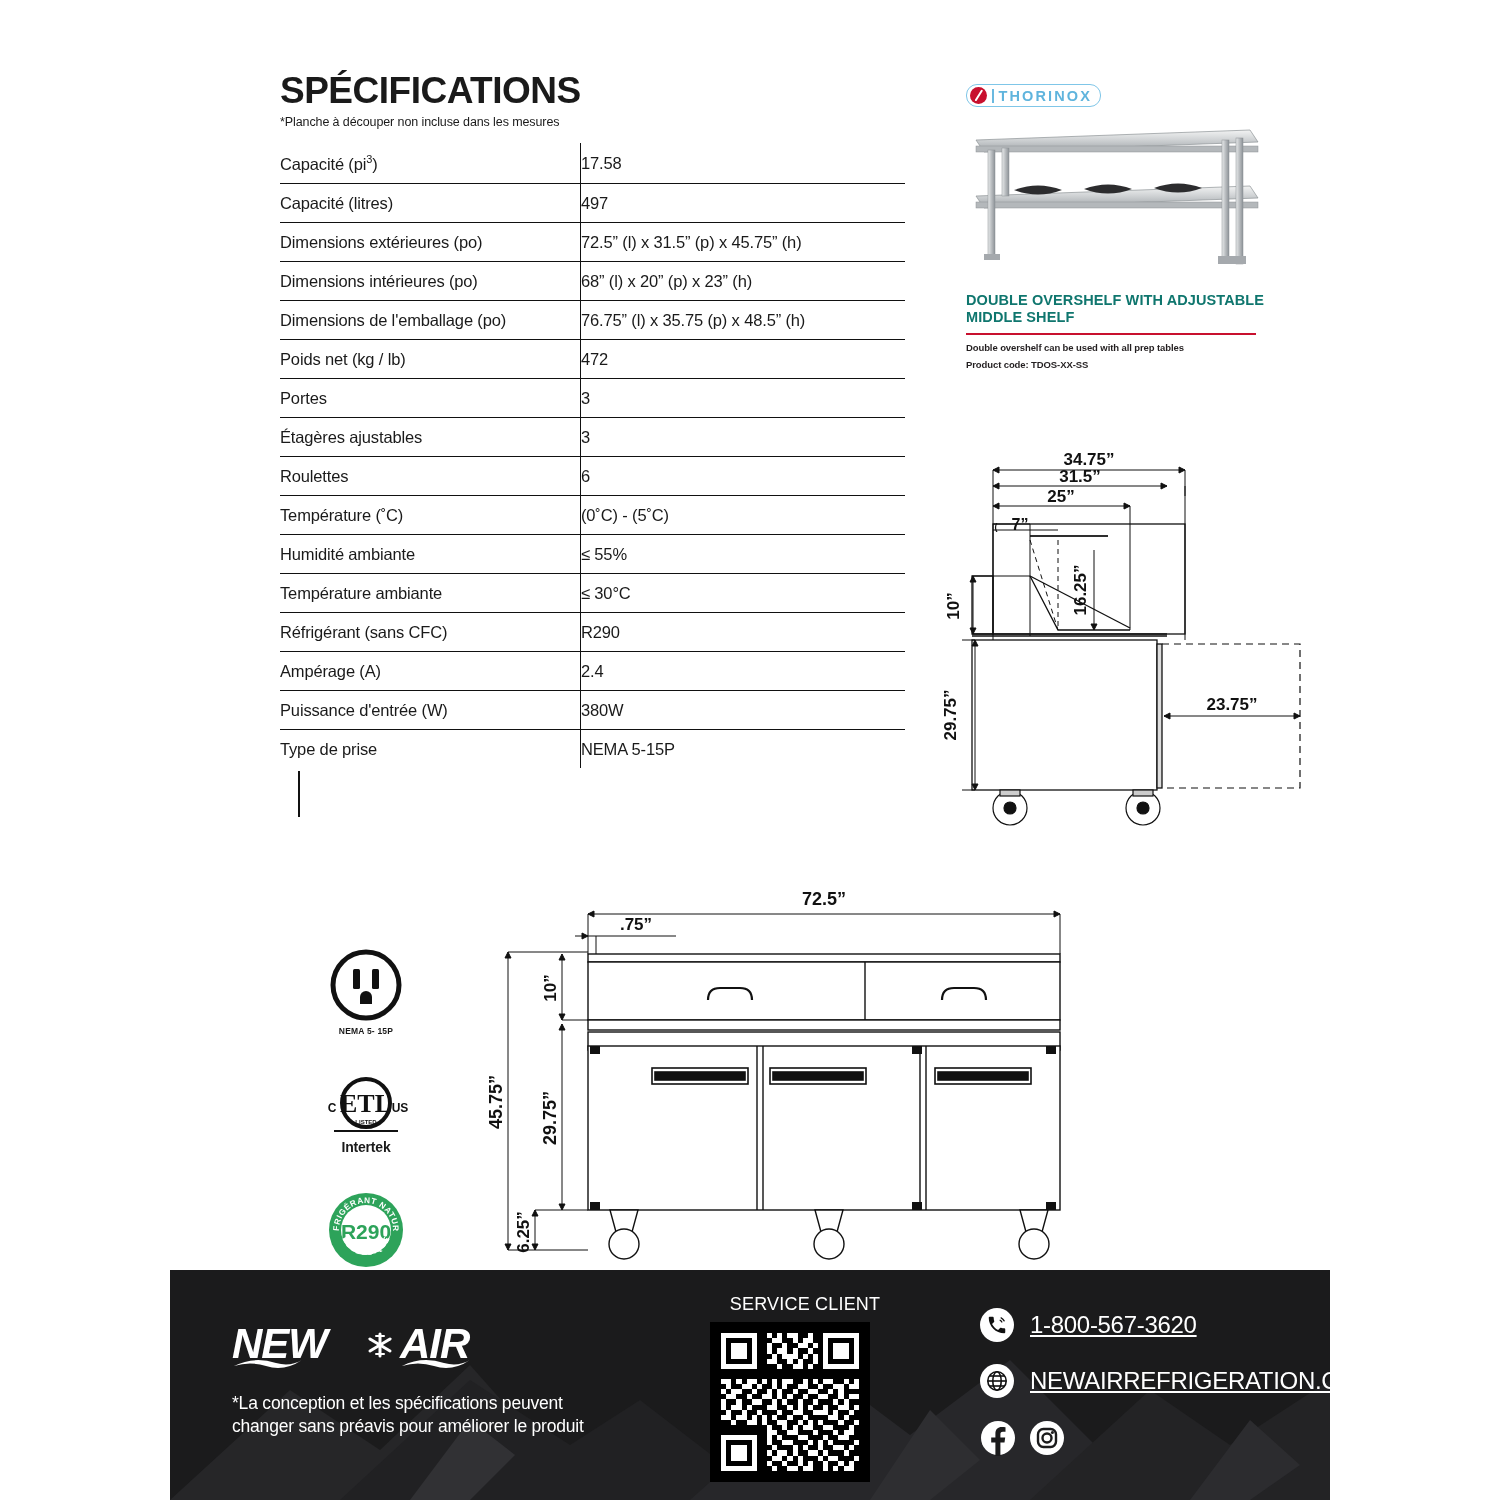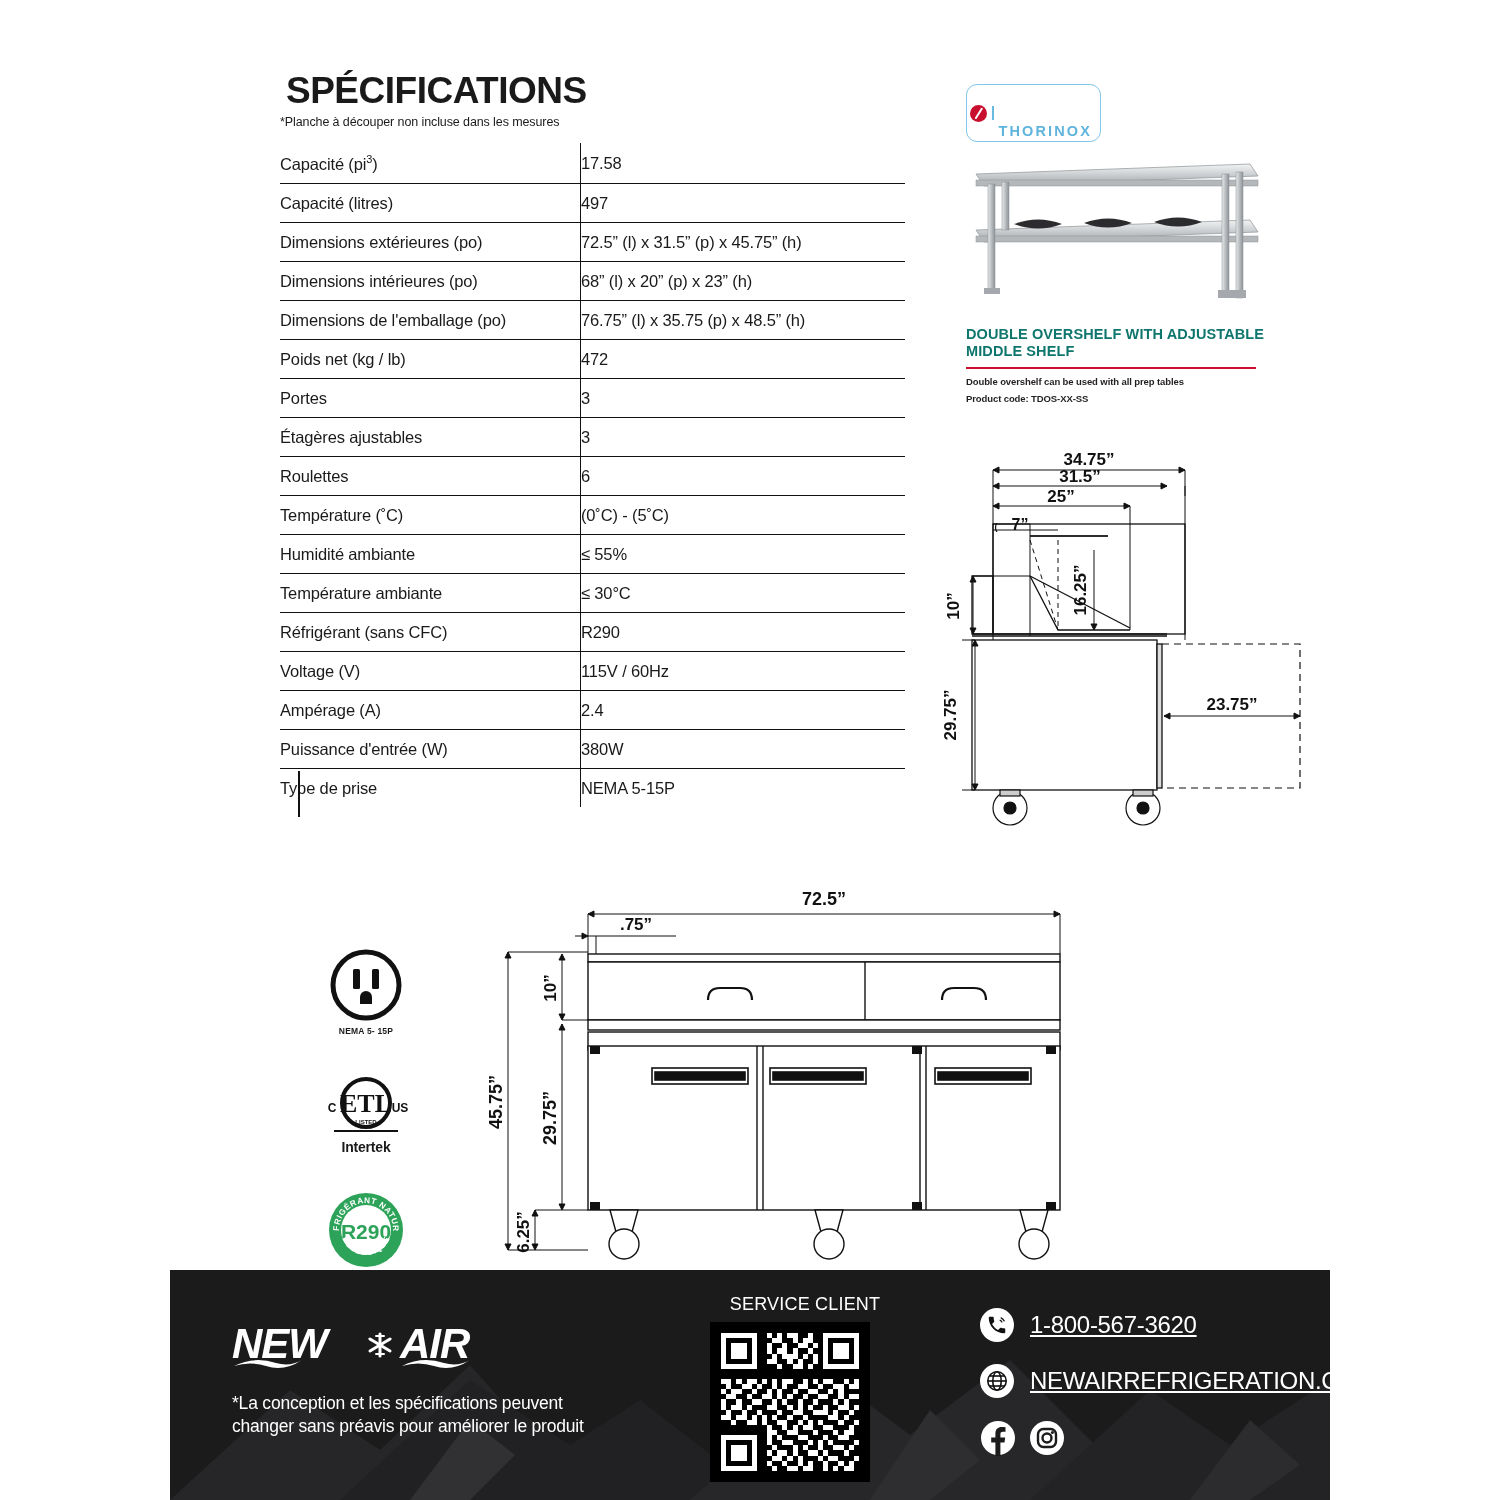--- a/index.html
+++ b/index.html
@@ -8,21 +8,21 @@
     background:#ffffff;
     font-family:"Liberation Sans", sans-serif;
     color:#1a1a1a;
     position:relative;
     overflow:hidden;
   }
   
   .specs-block{position:absolute;left:280px;top:72px;width:625px;}
   .spec-title{
     font-size:37px;font-weight:bold;letter-spacing:-0.5px;
-    color:#1a1a1a;line-height:1.0;margin:0 0 6px 6px;
+    color:#1a1a1a;line-height:1.0;margin:0 0 6px 0;
   }
   .spec-note{font-size:12.5px;color:#1a1a1a;margin:0 0 14px 0;letter-spacing:-0.1px;}
   table.spec-table{border-collapse:collapse;width:625px;table-layout:fixed;}
   table.spec-table td{
     border-bottom:1.6px solid #111;
     font-size:16.5px;
     padding:10px 0 9px 0;
     vertical-align:middle;
     letter-spacing:-0.15px;
   }
@@ -40,21 +40,21 @@
     display:inline-block;border:1.4px solid #7fc6e8;border-radius:11px;
     padding:2px 8px 2px 3px;background:#fff;
   }
   .thorinox-logo .row{display:flex;align-items:center;gap:5px;}
   .tx-mark{width:17px;height:17px;border-radius:50%;background:#c8102e;position:relative;display:block;}
   .tx-mark:after{
     content:"";position:absolute;left:50%;top:2px;width:2.4px;height:13px;
     background:#fff;transform:translateX(-50%) rotate(32deg);border-radius:1px;
   }
   .tx-bar{width:1.6px;height:14px;background:#6ab9e0;}
-  .tx-word{font-size:14.5px;font-weight:bold;color:#5fb4dd;letter-spacing:2.1px;margin-top:36px;}
+  .tx-word{font-size:14.5px;font-weight:bold;color:#5fb4dd;letter-spacing:2.1px;}
 
   .shelf-img{width:300px;height:160px;margin-top:8px;}
   .th-title{
     font-size:14.5px;font-weight:bold;line-height:1.18;margin-top:12px;
     letter-spacing:0.1px;color:#0f766e;
   }
   .th-rule{height:1.6px;background:#c8102e;margin:7px 0 7px 0;width:290px;}
   .th-sub{font-size:9.5px;font-weight:bold;color:#231f20;margin-bottom:6px;letter-spacing:-0.1px;}
   .th-code{font-size:9.5px;font-weight:bold;color:#231f20;letter-spacing:-0.1px;}
 
@@ -144,24 +144,20 @@
           <td class="k">Humidité ambiante</td>
           <td class="v">≤ 55%</td>
         </tr>
         <tr>
           <td class="k">Température ambiante</td>
           <td class="v">≤ 30°C</td>
         </tr>
         <tr>
           <td class="k">Réfrigérant (sans CFC)</td>
           <td class="v">R290</td>
-        </tr>
-        <tr>
-          <td class="k">Voltage (V)</td>
-          <td class="v">115V / 60Hz</td>
         </tr>
         <tr>
           <td class="k">Ampérage (A)</td>
           <td class="v">2.4</td>
         </tr>
         <tr>
           <td class="k">Puissance d'entrée (W)</td>
           <td class="v">380W</td>
         </tr>
         <tr>

